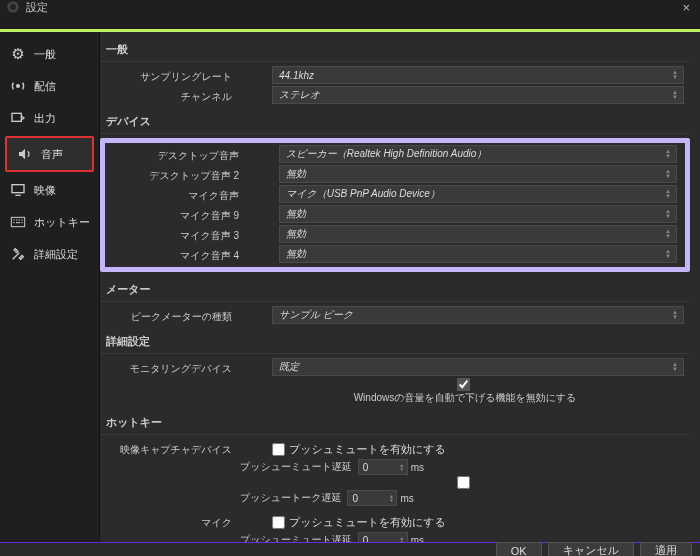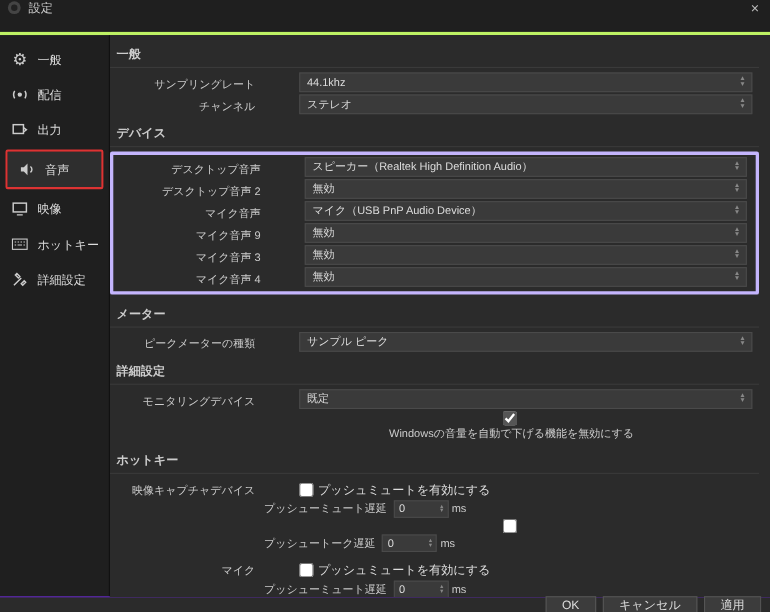--- a/index.html
+++ b/index.html
@@ -16,23 +16,23 @@
 .sb-highlight { border: 2px solid #d33; border-radius: 2px; margin: 2px 5px; }
 .content { flex: 1; background: #2b2b2b; overflow-y: auto; padding: 6px 10px 6px 0; }
 .content::-webkit-scrollbar { width: 10px; }
 .content::-webkit-scrollbar-track { background: #222; }
 .content::-webkit-scrollbar-thumb { background: #555; }
 .section { margin-bottom: 6px; }
 .sec-head { color: #ccc; font-weight: bold; font-size: 11px; padding: 4px 6px; border-bottom: 1px solid #3a3a3a; margin-bottom: 4px; }
 .row { display: flex; align-items: flex-end; min-height: 18px; margin: 0 6px 2px 0; gap: 32px; }
 .row .lbl { width: 140px; text-align: right; padding-right: 8px; color: #ccc; font-size: 10px; }
 .row .ctrl { flex: 1; }
-.dropdown { background: #3a3a3a; border: 1px solid #4a4a4a; color: #ddd; font-size: 10px; padding: 1px 18px 1px 6px; width: 100%; height: 18px; position: relative; display: flex; align-items: center; cursor: pointer; }
+.dropdown { background: #3a3a3a; border: 1px solid #4a4a4a; color: #ddd; font-size: 10px; padding: 1px 18px 1px 6px; width: 100%; height: 18px; position: relative; display: flex; align-items: center; cursor: pointer; font-style: italic; }
 .dropdown .spinner { position: absolute; right: 2px; top: 0; bottom: 0; width: 12px; display: flex; flex-direction: column; justify-content: center; color: #888; font-size: 6px; line-height: 5px; text-align: center; }
-.device-group { border: 3px solid #c4b5fd; border-radius: 2px; padding: 2px; margin: 2px 0; }
+.device-group { border: 5px solid #c4b5fd; border-radius: 2px; padding: 2px; margin: 2px 0; }
 .chkrow { display: flex; align-items: center; padding-left: 140px; margin: 1px 0; flex-direction: column; }
 .chkrow input { margin-right: 4px; accent-color: #555; }
 .chkrow .lbl2 { color: #ccc; font-size: 10px; }
 .spinrow { display: flex; align-items: center; padding-left: 140px; margin: 1px 0; }
 .spinrow .sl { color: #ccc; font-size: 10px; margin-right: 6px; }
 .spinbox { background: #3a3a3a; border: 1px solid #4a4a4a; color: #ddd; font-size: 10px; padding: 0 14px 0 4px; height: 16px; width: 50px; display: inline-flex; align-items: center; position: relative; }
 .spinbox .spinner { position: absolute; right: 0; top: 0; bottom: 0; width: 10px; display: flex; flex-direction: column; justify-content: center; color: #888; font-size: 5px; line-height: 4px; text-align: center; }
 .spinunit { color: #ccc; font-size: 10px; margin-left: 3px; }
 .footer { height: 16px; background: #2b2b2b; border-top: 1px solid #6d28d9; display: flex; align-items: center; justify-content: flex-end; padding: 0 8px; gap: 6px; }
 .btn { background: #3c3c3c; border: 1px solid #555; color: #ddd; font-size: 11px; padding: 2px 14px; height: 18px; display: inline-flex; align-items: center; cursor: pointer; }

